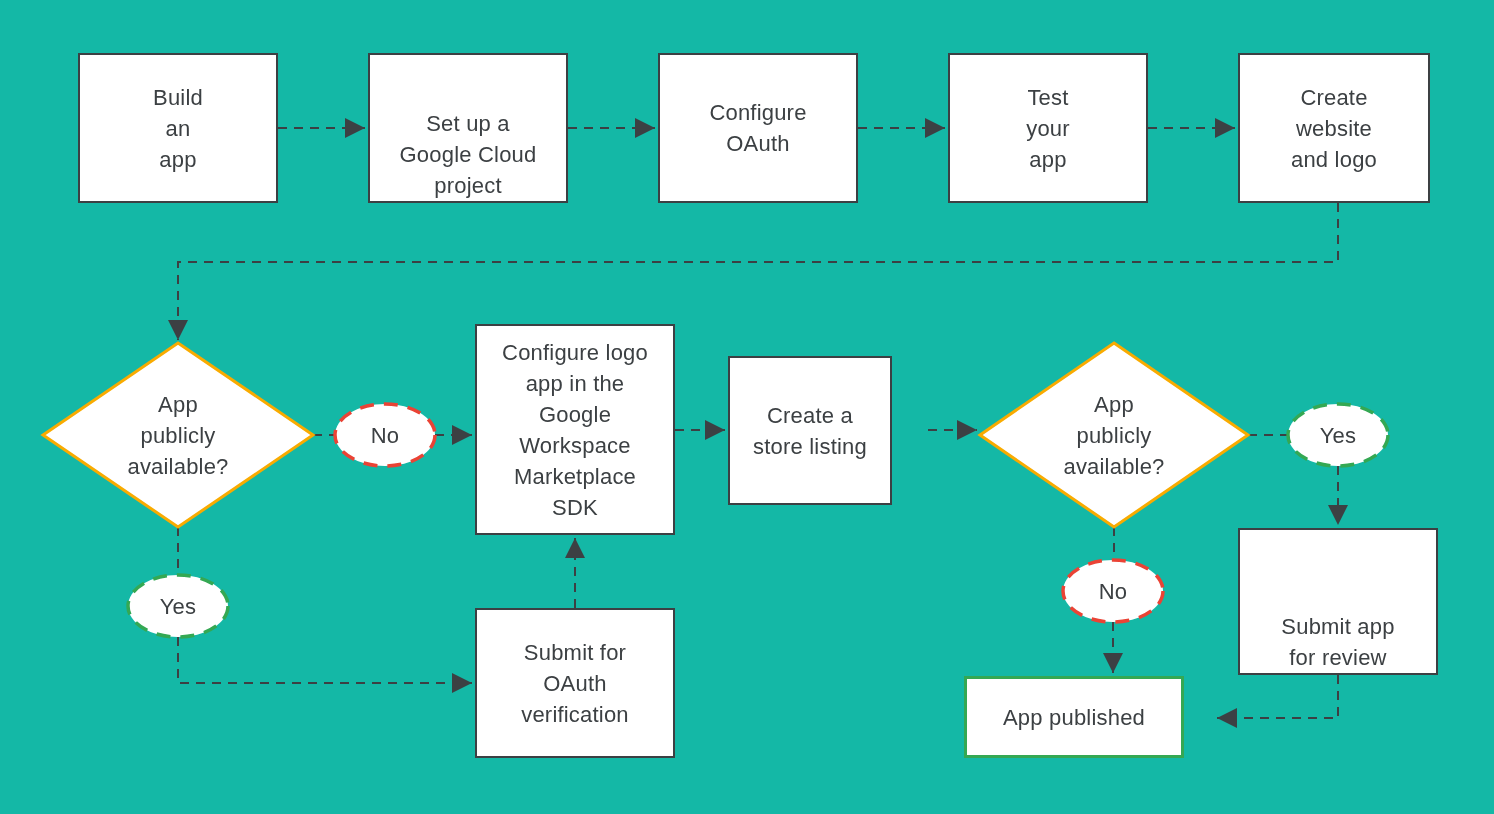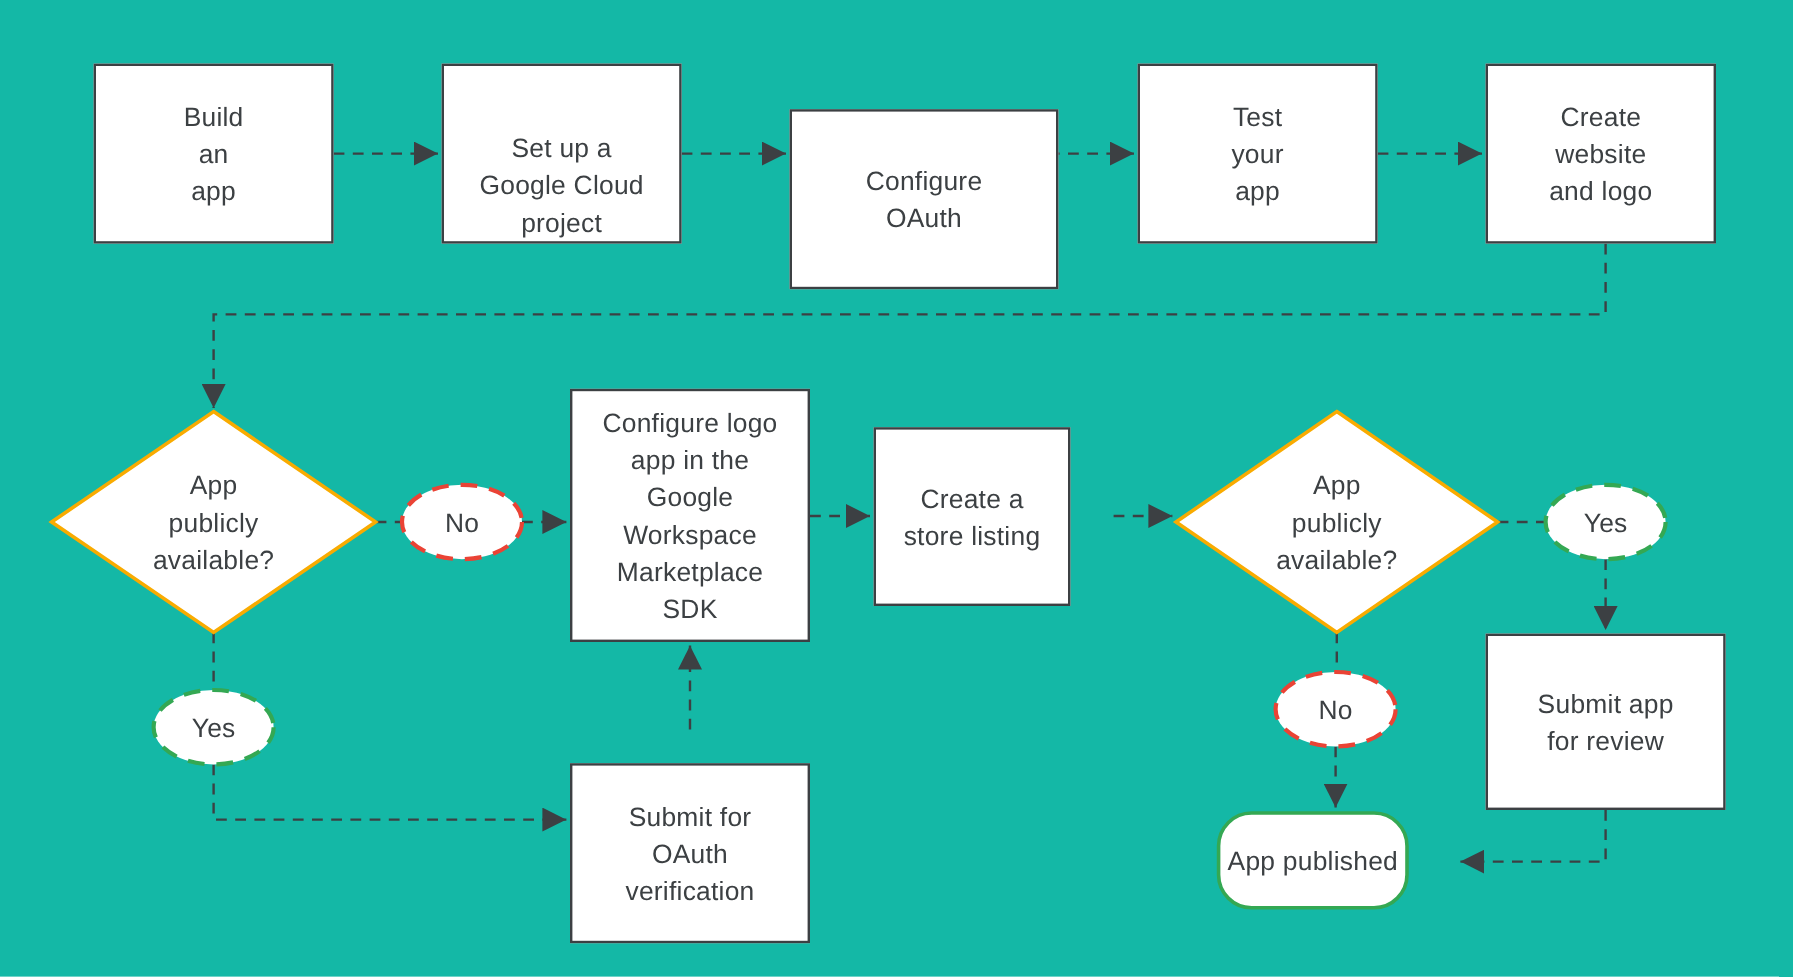--- a/index.html
+++ b/index.html
@@ -111,21 +111,21 @@
 an
 app</div>
   </div>
 
   <div class="rect-node" style="left:368px; top:53px; width:200px; height:150px;align-items:flex-end;">
     <div class="node-label">Set up a
 Google Cloud
 project</div>
   </div>
 
-  <div class="rect-node" style="left:658px; top:53px; width:224px; height:150px;margin-top:38px;">
+  <div class="rect-node" style="left:658px; top:53px; width:200px; height:150px;">
     <div class="node-label">Configure
 OAuth</div>
   </div>
 
   <div class="rect-node" style="left:948px; top:53px; width:200px; height:150px;">
     <div class="node-label">Test
 your
 app</div>
   </div>
 
@@ -142,32 +142,32 @@
 Workspace
 Marketplace
 SDK</div>
   </div>
 
   <div class="rect-node" style="left:728px; top:356px; width:164px; height:149px;">
     <div class="node-label">Create a
 store listing</div>
   </div>
 
-  <div class="rect-node" style="left:475px; top:636px; width:200px; height:150px;">
+  <div class="rect-node" style="left:475px; top:608px; width:200px; height:150px;">
     <div class="node-label">Submit for
 OAuth
 verification</div>
   </div>
 
-  <div class="rect-node" style="left:1238px; top:528px; width:200px; height:147px;">
+  <div class="rect-node" style="left:1238px; top:528px; width:200px; height:147px;align-items:flex-end;">
     <div class="node-label">Submit app
 for review</div>
   </div>
 
-  <div class="rect-node published" style="left:1014px; top:676px; width:160px; height:82px;border-radius:29px;">
+  <div class="rect-node published" style="left:964px; top:676px; width:220px; height:82px;">
     <div class="node-label">App published</div>
   </div>
 
   <div class="float-label" style="left:58px; top:375px; width:240px; height:120px;">
     <div class="node-label">App
 publicly
 available?</div>
   </div>
 
   <div class="float-label" style="left:994px; top:375px; width:240px; height:120px;">

